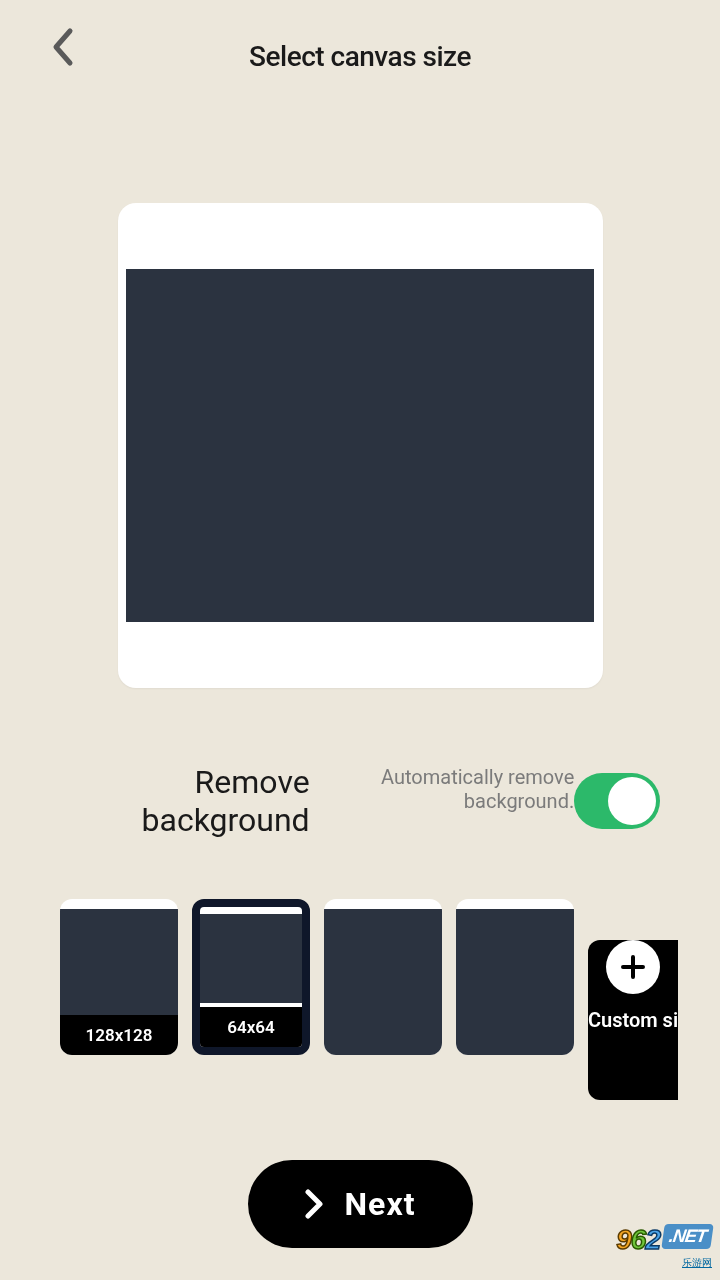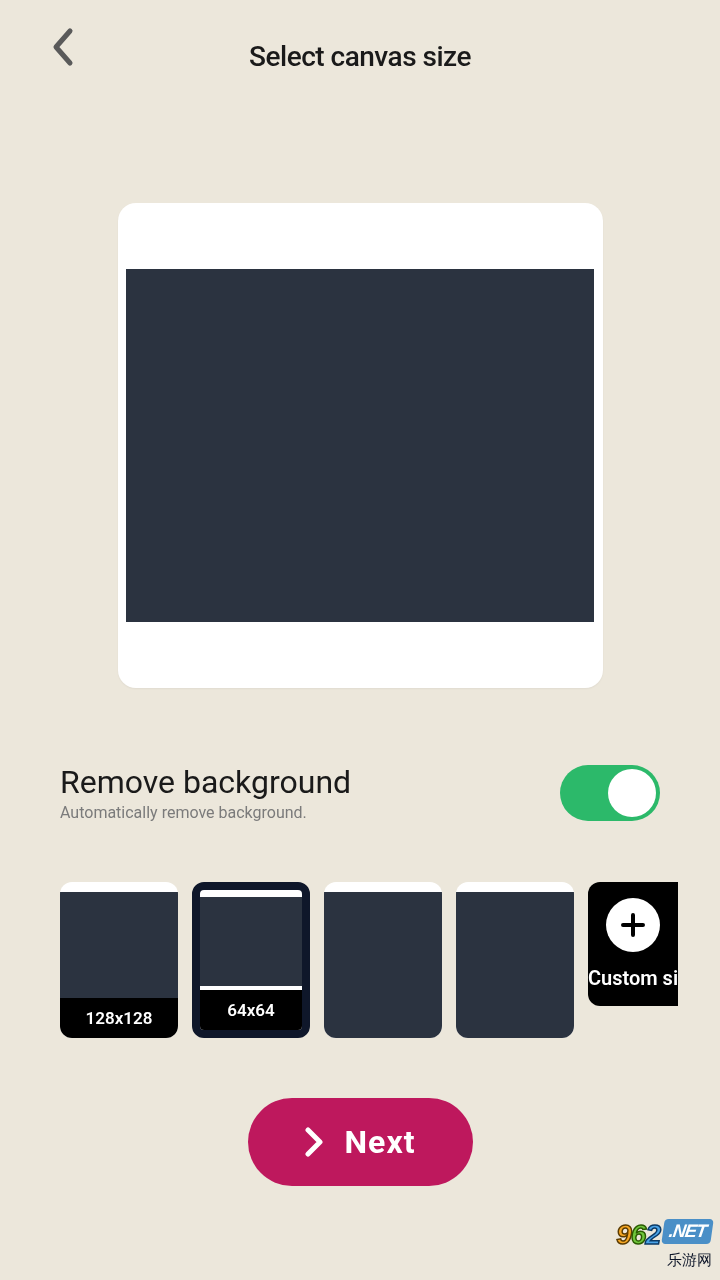--- a/index.html
+++ b/index.html
@@ -54,29 +54,30 @@
 }
 .remove-bg-row {
   display: flex;
   align-items: center;
   justify-content: space-between;
   padding: 0 60px;
   margin-top: 75px;
 }
 .remove-bg-text {
   display: flex;
-  flex-direction: column;
+  flex-direction: row;
+  text-align: right;
 }
 .remove-bg-title {
   font-size: 32px;
   color: #1a1a1a;
   font-weight: 400;
 }
 .remove-bg-subtitle {
-  font-size: 16px;
+  font-size: 20px;
   color: #7b7b7b;
   margin-top: 2px;
 }
 .toggle {
   width: 100px;
   height: 56px;
   background: #2cb96a;
   border-radius: 28px;
   position: relative;
   cursor: pointer;
@@ -124,30 +125,30 @@
 .size-label {
   background: #000;
   color: #fff;
   text-align: center;
   font-size: 17px;
   font-weight: 600;
   padding: 10px 12px;
 }
 .size-card-custom {
   flex: 0 0 90px;
-  height: 124px;
+  height: 160px;
   background: #000;
   border-radius: 12px 0 0 12px;
   display: flex;
   flex-direction: column;
   align-items: center;
-  justify-content: center;
-  color: #fff;
-  cursor: pointer;
-  overflow: hidden;
+  color: #fff;
+  cursor: pointer;
+  overflow: hidden;
+  margin-top: 41px;
 }
 .plus-circle {
   width: 54px;
   height: 54px;
   background: #fff;
   border-radius: 50%;
   display: flex;
   align-items: center;
   justify-content: center;
   margin-bottom: 14px;
@@ -155,21 +156,21 @@
 .plus-circle svg { width: 32px; height: 32px; }
 .custom-label {
   font-size: 20px;
   font-weight: 600;
   white-space: nowrap;
 }
 .next-btn {
   margin: 60px auto 0;
   width: 225px;
   height: 88px;
-  background: #be185d;
+  background: #000000;
   border-radius: 44px;
   display: flex;
   align-items: center;
   justify-content: center;
   gap: 22px;
   color: #fff;
   font-size: 32px;
   font-weight: 700;
   cursor: pointer;
   letter-spacing: 1px;
@@ -199,23 +200,24 @@
   color: #fff;
   font-size: 18px;
   font-weight: 700;
   padding: 2px 6px;
   border-radius: 4px;
   margin-left: 3px;
   transform: skewX(-8deg);
   align-self: flex-start;
 }
 .wm-sub {
-  font-size: 15px;
-  color: #0f172a;
+  font-size: 10px;
+  color: #0369a1;
   margin-left: 4px;
+  text-decoration: underline;
 }
 </style>
 </head>
 <body>
 
 <div class="header">
   <div class="back-btn">
     <svg class="back-chevron" viewBox="0 0 24 40">
       <path d="M 20 4 L 6 20 L 20 36" stroke="#5a5a5a" stroke-width="5" fill="none" stroke-linecap="round" stroke-linejoin="round"></path>
     </svg>

